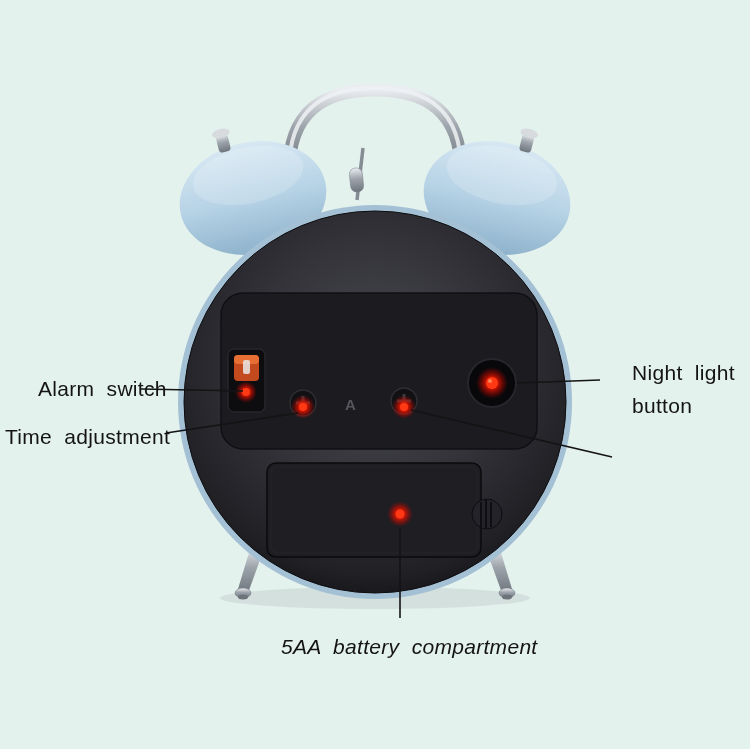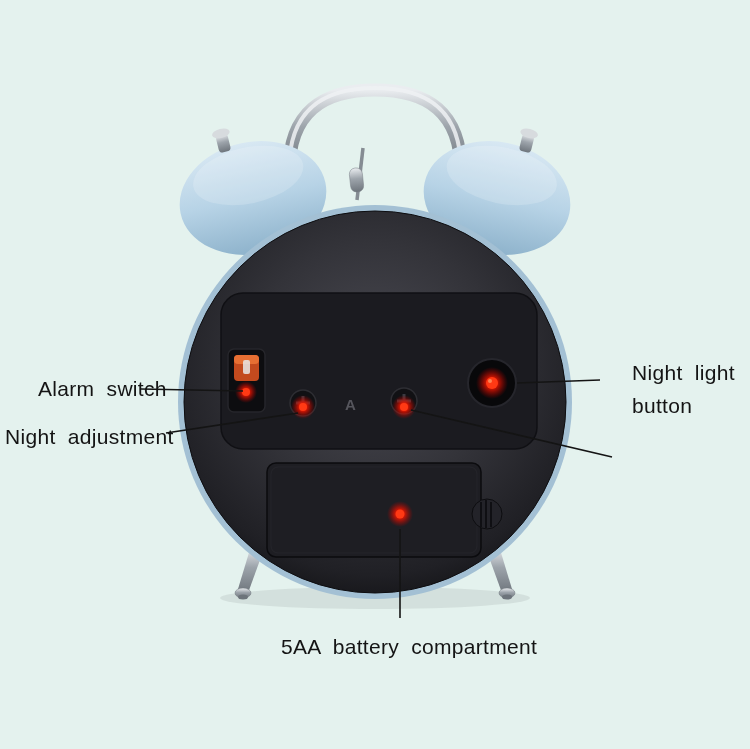--- a/index.html
+++ b/index.html
@@ -148,21 +148,21 @@
       <line x1="141" y1="389" x2="243" y2="391"></line>
       <line x1="166" y1="433" x2="298" y2="413"></line>
       <line x1="600" y1="380" x2="517" y2="383"></line>
       <line x1="612" y1="457" x2="411" y2="410"></line>
       <line x1="400" y1="529" x2="400" y2="618"></line>
     </g>
   </svg>
 
   <div class="label" style="left:18px;top:372px;margin-left:20px;">Alarm  switch</div>
 
-  <div class="label" style="left:5px;top:420px;">Night  adjustment</div>
+  <div class="label" style="left:5px;top:420px;">Time  adjustment</div>
 
   <div class="label" style="left:632px;top:356px;">Night  light
 button</div>
 
 
-  <div class="label" style="left:281px;top:630px;">5AA  battery  compartment</div>
+  <div class="label" style="left:281px;top:630px;font-style:italic;">5AA  battery  compartment</div>
 
 </div>
 
 </body></html>

